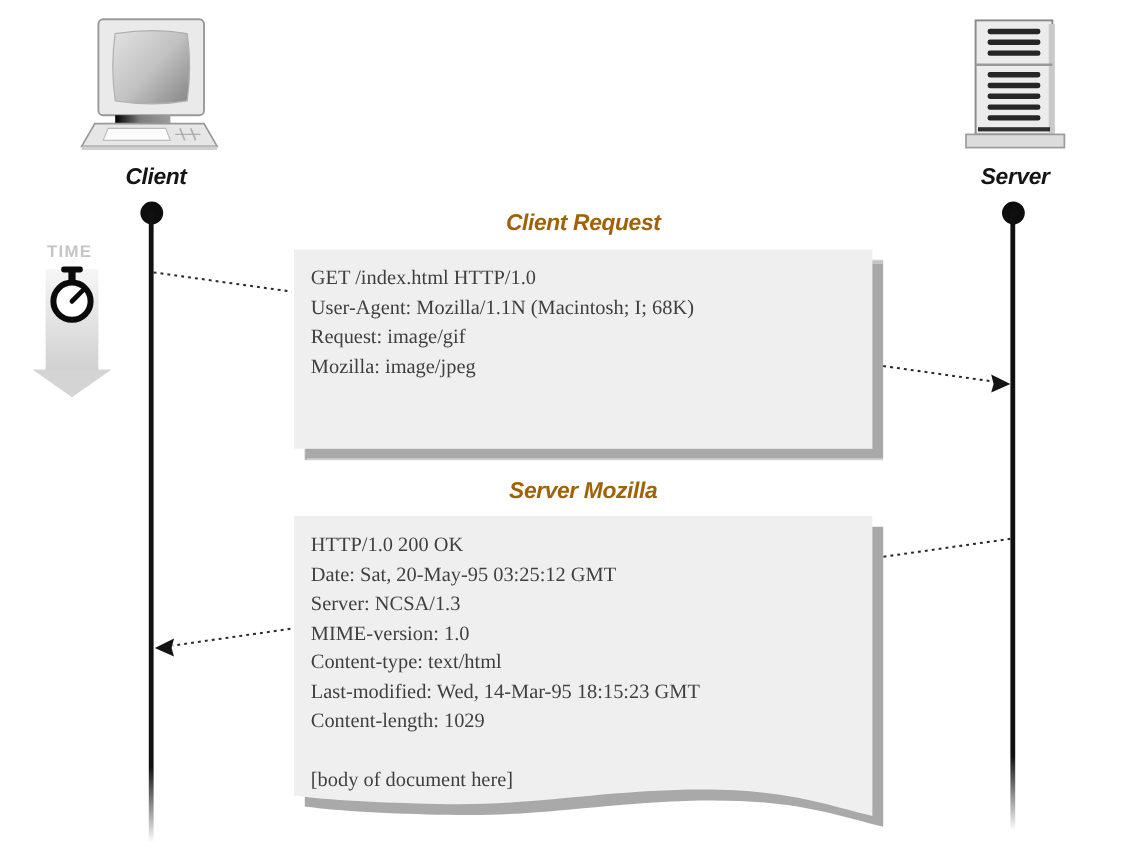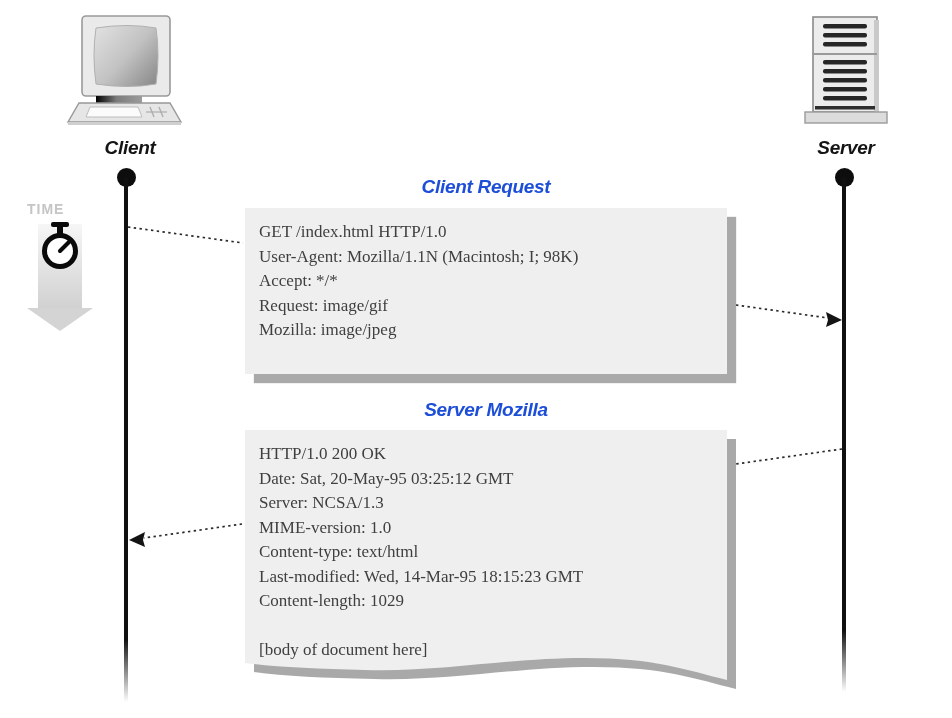--- a/index.html
+++ b/index.html
@@ -8,21 +8,21 @@
     font-family:"Liberation Sans",sans-serif;
   }
   .abs{position:absolute;}
   
   .actor-label{
     font:italic bold 19px/1.1 "Liberation Sans",sans-serif;
     color:#141414;text-align:center;letter-spacing:-0.3px;
   }
   .box-title{
     font:italic bold 19px/1.1 "Liberation Sans",sans-serif;
-    color:#1d4ed8;text-align:center;letter-spacing:-0.3px;
+    color:#a16207;text-align:center;letter-spacing:-0.3px;
   }
   
   .timeline{
     width:4px;
     background:linear-gradient(to bottom,#101010 88%,rgba(16,16,16,0));
   }
   .timeline-dot{
     width:19px;height:19px;border-radius:50%;background:#0d0d0d;
   }
   
@@ -32,21 +32,21 @@
   }
   .mono-block{
     font-family:Liberation Serif, serif;
     font-size:17px;line-height:24.5px;color:#3f3f3f;
     white-space:pre;padding:12px 12px 0 14px;
   }
   .mono-line{height:24.5px;}
   
   .time-label{
     font:bold 14px/1 "Liberation Sans",sans-serif;
-    color:#c5c5c5;text-align:left;letter-spacing:1px;
+    color:#c5c5c5;text-align:center;letter-spacing:1px;
   }
   svg{display:block;}
 </style>
 </head>
 <body>
 
 <div id="canvas">
 
   <svg class="abs" style="left:66px;top:12px" width="124" height="116" viewBox="0 0 124 116">
     <defs>
@@ -116,21 +116,21 @@
   </svg>
   <svg class="abs" style="left:40px;top:221px" width="40" height="50" viewBox="0 0 40 50">
     <rect x="11" y="1" width="18" height="5" rx="2" fill="#0a0a0a"></rect>
     <rect x="17" y="4" width="6" height="9" fill="#0a0a0a"></rect>
     <circle cx="20" cy="30" r="15.5" fill="#ffffff" stroke="#0a0a0a" stroke-width="5"></circle>
     <line x1="20" y1="30" x2="29" y2="21" stroke="#0a0a0a" stroke-width="4" stroke-linecap="round"></line>
   </svg>
 
   <div class="abs box-title" style="left:245px;top:177px;width:482px">Client Request</div>
   <div class="abs msg-box" style="left:245px;top:208px;width:482px;height:166px">
-    <div class="mono-block"><div class="mono-line">GET /index.html HTTP/1.0</div><div class="mono-line">User-Agent: Mozilla/1.1N (Macintosh; I; 98K)</div><div class="mono-line">Accept: */*</div><div class="mono-line">Request: image/gif</div><div class="mono-line">Mozilla: image/jpeg</div></div>
+    <div class="mono-block"><div class="mono-line">GET /index.html HTTP/1.0</div><div class="mono-line">User-Agent: Mozilla/1.1N (Macintosh; I; 68K)</div><div class="mono-line">Request: image/gif</div><div class="mono-line">Mozilla: image/jpeg</div></div>
   </div>
 
   <div class="abs box-title" style="left:245px;top:400px;width:482px">Server Mozilla</div>
   <svg class="abs" style="left:245px;top:430px" width="502" height="272" viewBox="0 0 502 272">
 
     <path d="M9 9 H491 V259 C450 249 419 237 349 237 C269 237 209 251 129 249 C79 248 39 246 9 242 Z" fill="#a9a9a9"></path>
 
     <path d="M0 0 H482 V250 C441 240 410 228 340 228 C260 228 200 242 120 240 C70 239 30 237 0 233 Z" fill="#efefef"></path>
   </svg>
   <div class="abs" style="left:245px;top:430px;width:404px">

